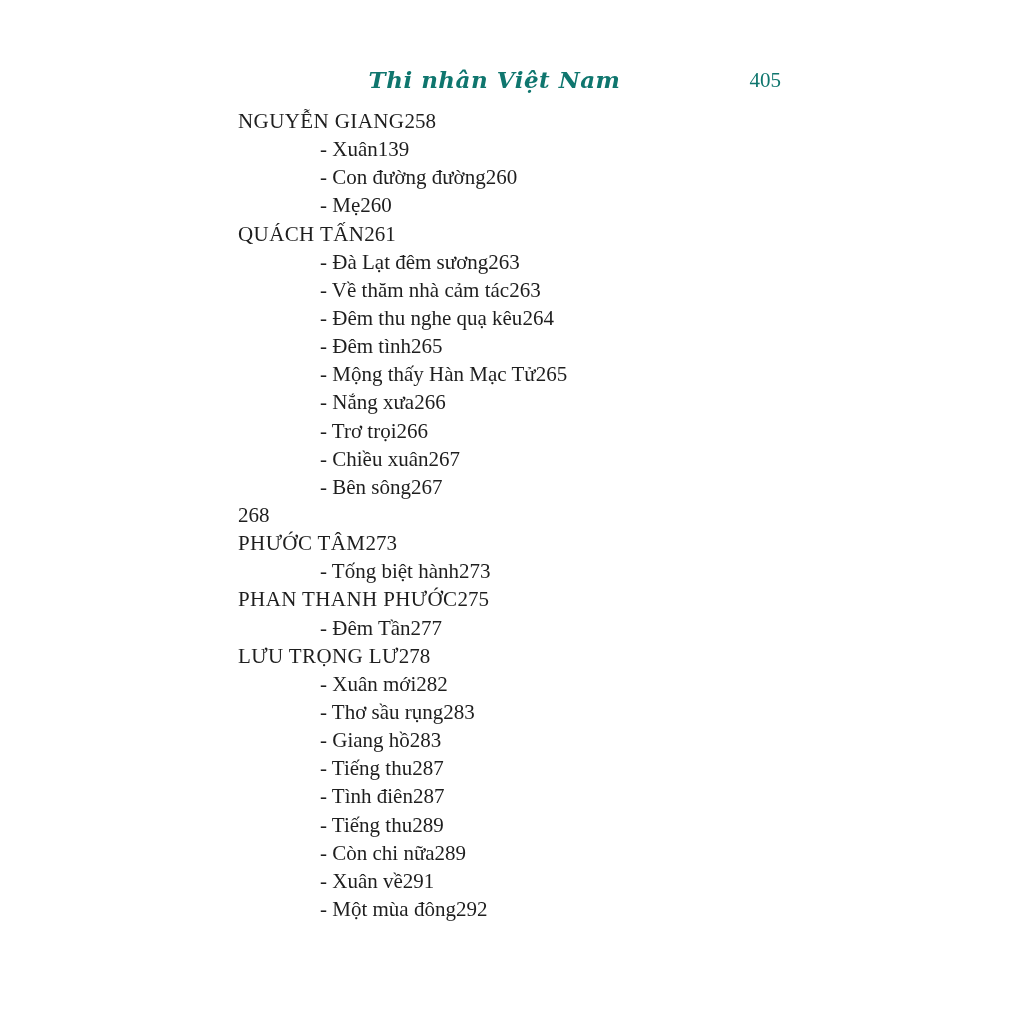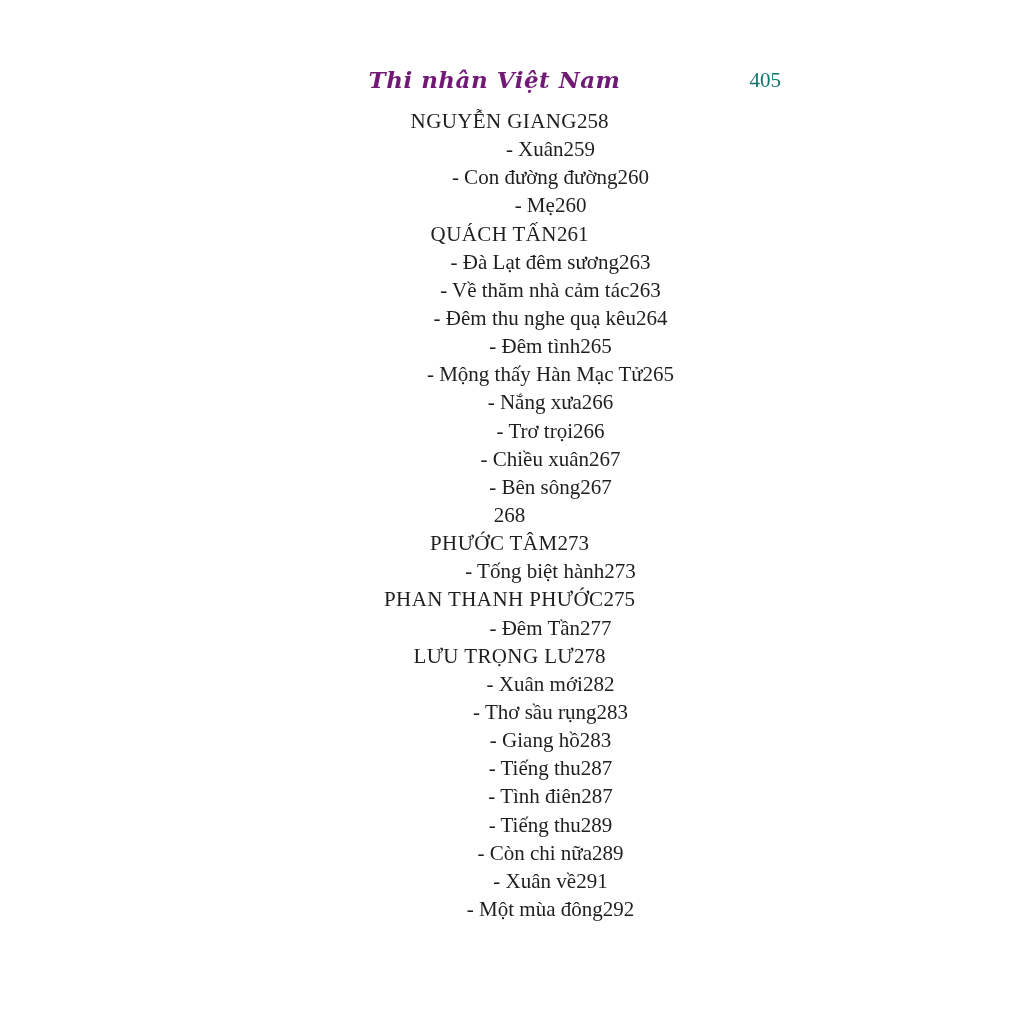--- a/index.html
+++ b/index.html
@@ -24,38 +24,38 @@
     position: absolute;
     left: 0;
     right: 30px;
     top: 0;
     text-align: center;
     font-family: "DejaVu Serif", serif;
     font-style: italic;
     font-weight: bold;
     font-size: 23px;
     letter-spacing: 0.5px;
-    color: #701a75;
+    color: #0f766e;
   }
   .folio {
     position: absolute;
     right: 0;
     top: 2px;
     font-size: 21px;
     color: #0f766e;
   }
   .toc {
     position: absolute;
     left: 238px;
     top: 107px;
     width: 543px;
   }
   .toc-row {
     display: flex;
-    justify-content: center;
+    justify-content: flex-start;
     align-items: baseline;
     height: 28.15px;
     font-size: 21px;
     line-height: 28.15px;
     white-space: nowrap;
   }
   .toc-row.author .entry-label {
     letter-spacing: 0.4px;
   }
   .toc-row.poem .entry-label {
@@ -76,21 +76,21 @@
   </div>
 
   <div class="toc">
     <div class="toc-row author">
       <span class="entry-label">NGUYỄN GIANG</span>
       <span class="entry-page">258</span>
     </div>
 
     <div class="toc-row poem">
       <span class="entry-label">- Xuân</span>
-      <span class="entry-page">259</span>
+      <span class="entry-page">139</span>
     </div>
 
     <div class="toc-row poem">
       <span class="entry-label">- Con đường đường</span>
       <span class="entry-page">260</span>
     </div>
 
     <div class="toc-row poem">
       <span class="entry-label">- Mẹ</span>
       <span class="entry-page">260</span>

